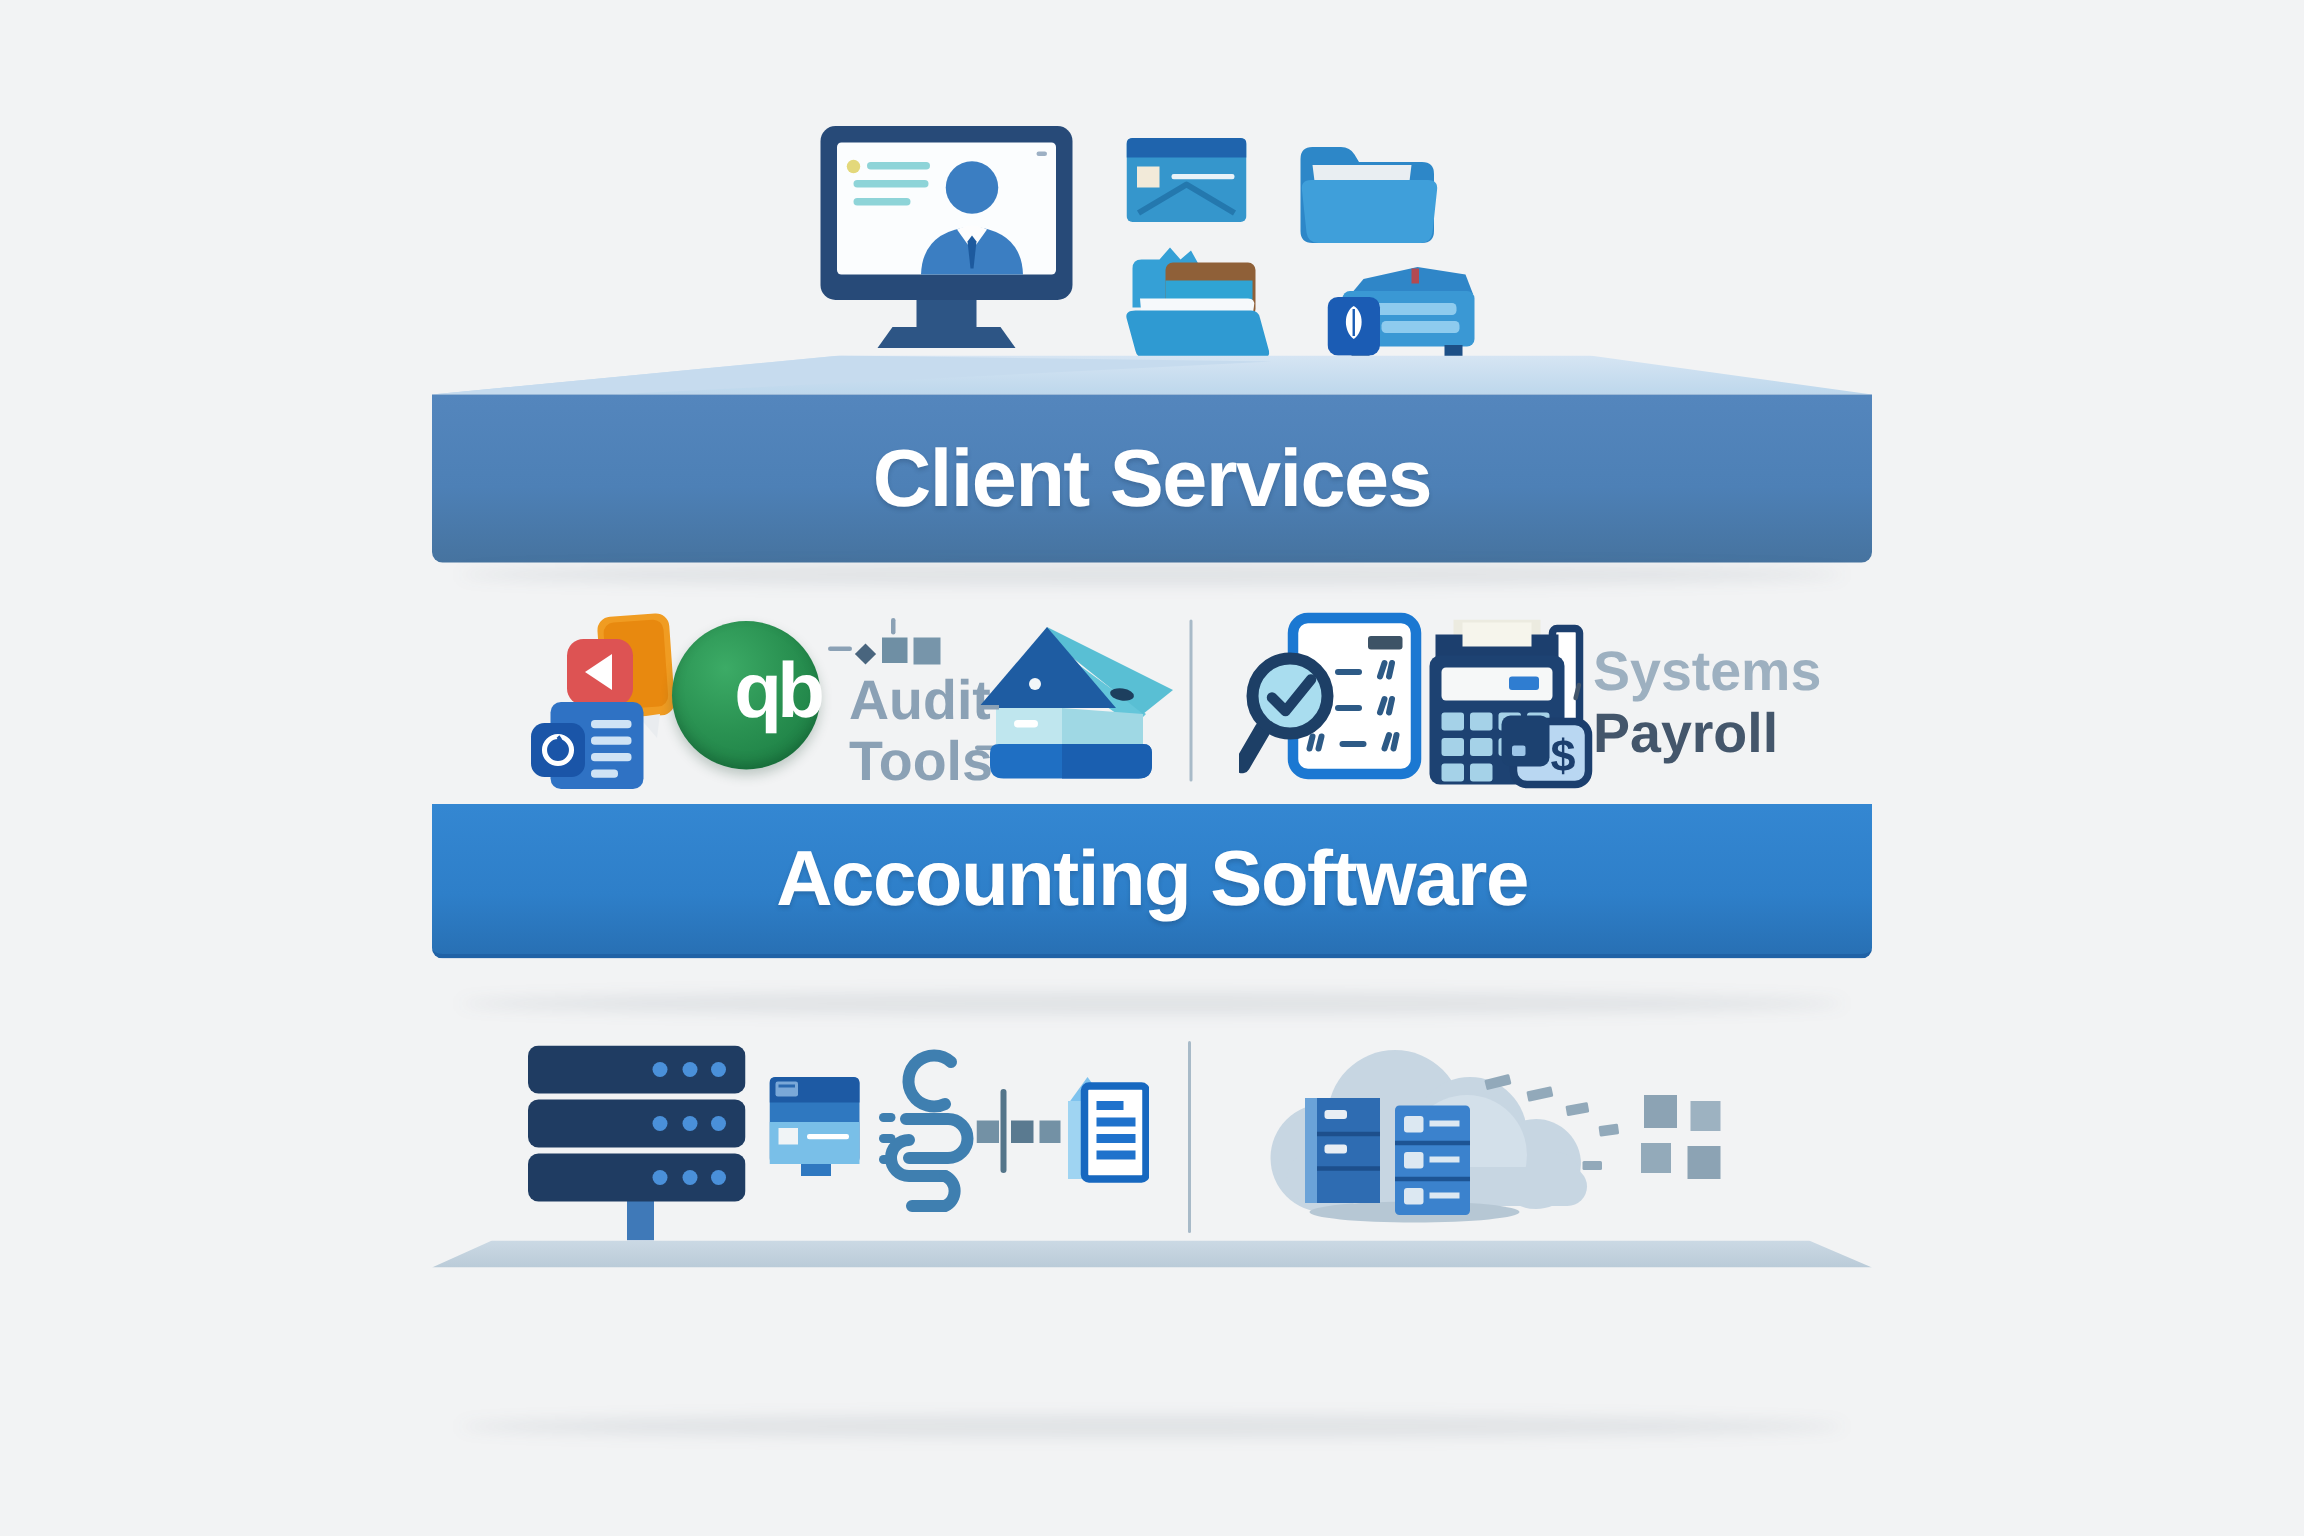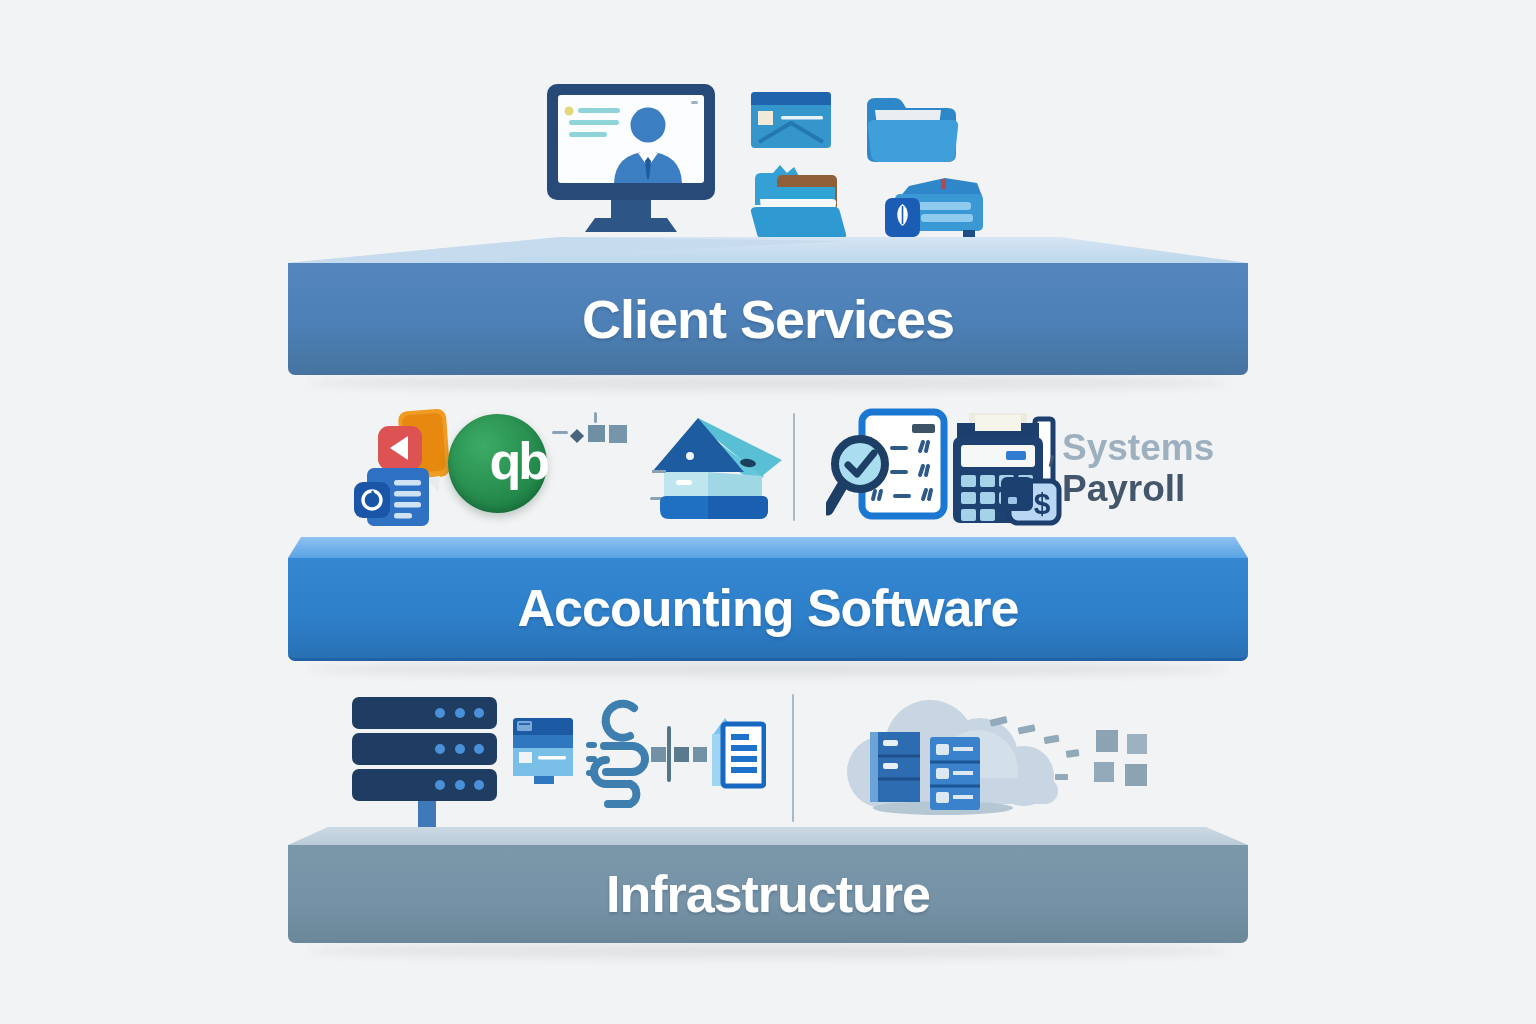--- a/index.html
+++ b/index.html
@@ -21,21 +21,21 @@
   .bar-label{
     color:#ffffff;font-weight:bold;letter-spacing:-1px;
     text-shadow:0 2px 3px rgba(20,40,70,.22);
     white-space:nowrap;
   }
   .bar-top{position:absolute;left:288px;width:960px;}
   .bar-top svg{display:block;width:100%;height:100%;}
 
   #cs-front{top:263px;height:112px;background:linear-gradient(180deg,#5486bd 0%,#4d80b6 55%,#46739f 100%);}
   #cs-front .bar-label{font-size:54px;}
-  #as-front{top:558px;height:100px;background:linear-gradient(180deg,#3487d2 0%,#2e7fc9 60%,#2870b4 100%);border-bottom:3px solid #2062a6;}
+  #as-front{top:536px;height:100px;background:linear-gradient(180deg,#3487d2 0%,#2e7fc9 60%,#2870b4 100%);border-bottom:3px solid #2062a6;}
   #as-front .bar-label{font-size:52px;}
   #in-front{top:845px;height:98px;background:linear-gradient(180deg,#7b97aa 0%,#7592a6 60%,#6b8799 100%);}
   #in-front .bar-label{font-size:52px;}
 
   .bar-shadow{
     position:absolute;left:306px;width:924px;height:14px;border-radius:50%;
     background:rgba(60,80,100,.10);filter:blur(5px);
   }
 
   
@@ -165,20 +165,24 @@
   <div id="qb-badge">
     <span>qb</span>
   </div>
 
   <div class="tick" style="left:552px;top:431px;width:16px;height:3px;"></div>
   <div class="abs" style="left:572px;top:431px;width:10px;height:10px;background:#49657e;transform:rotate(45deg);"></div>
   <div class="tick" style="left:594px;top:412px;width:3px;height:11px;"></div>
   <div class="abs" style="left:588px;top:425px;width:17px;height:17px;background:#6f8fa4;"></div>
   <div class="abs" style="left:609px;top:425px;width:18px;height:18px;background:#7795aa;"></div>
 
+  <div class="mini-label" id="audit-tools-label">
+    <div>Audit</div>
+    <div>Tools</div>
+  </div>
   <div class="tick" style="left:650px;top:497px;width:28px;height:3px;"></div>
 
   <div class="icon" style="left:652px;top:416px;width:130px;height:106px;">
     <svg viewBox="0 0 130 106">
       <polygon points="46,2 60,22 112,60 104,68 56,34" fill="#64c6da"></polygon>
       <polygon points="46,2 130,44 110,60 60,20" fill="#59bfd4"></polygon>
       <polygon points="46,2 0,56 92,56" fill="#1e5ca2"></polygon>
       <circle cx="38" cy="40" r="4" fill="#f2f6f8"></circle>
       <ellipse cx="96" cy="47" rx="8" ry="4" fill="#1d3f5e" transform="rotate(8 96 47)"></ellipse>
       <rect x="12" y="56" width="44" height="26" fill="#bfe6ee"></rect>
@@ -388,18 +392,15 @@
     <svg viewBox="0 0 960 18" preserveAspectRatio="none">
       <defs>
         <linearGradient id="inTop" x1="0" y1="0" x2="0" y2="1">
           <stop offset="0" stop-color="#cbd9e4"></stop>
             <stop offset="1" stop-color="#bacbd8"></stop>
         </linearGradient>
       </defs>
       <polygon points="0,18 40,0 918,0 960,18" fill="url(#inTop)"></polygon>
     </svg>
   </div>
-  <div class="bar-front" id="in-front">
-    <div class="bar-label">Infrastructure</div>
-  </div>
   <div class="bar-shadow" style="top:944px;"></div>
 
 </div>
 
 </body></html>

